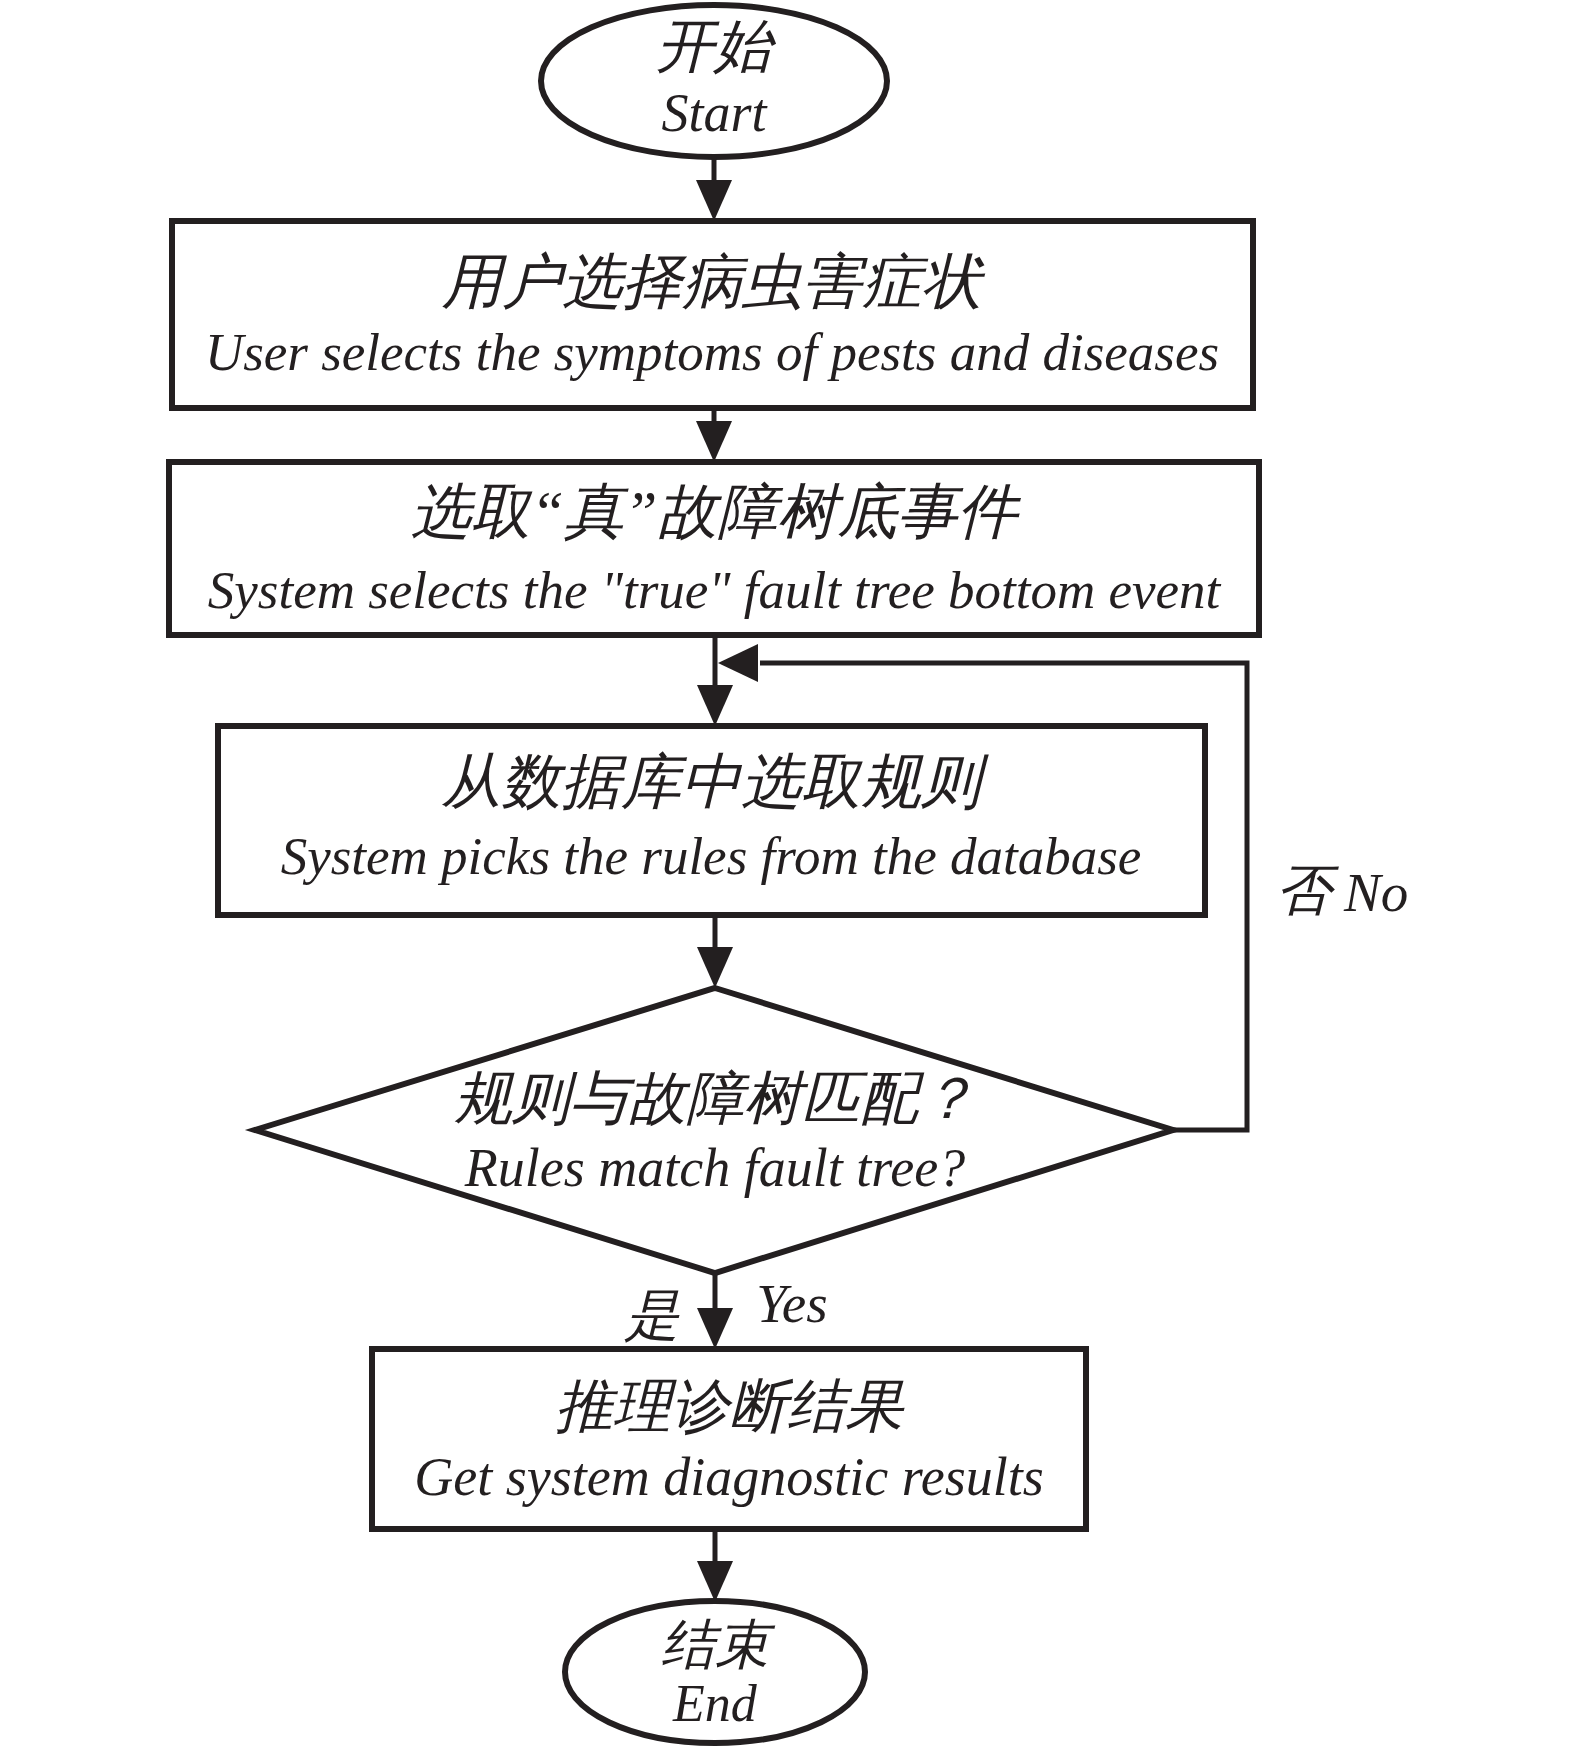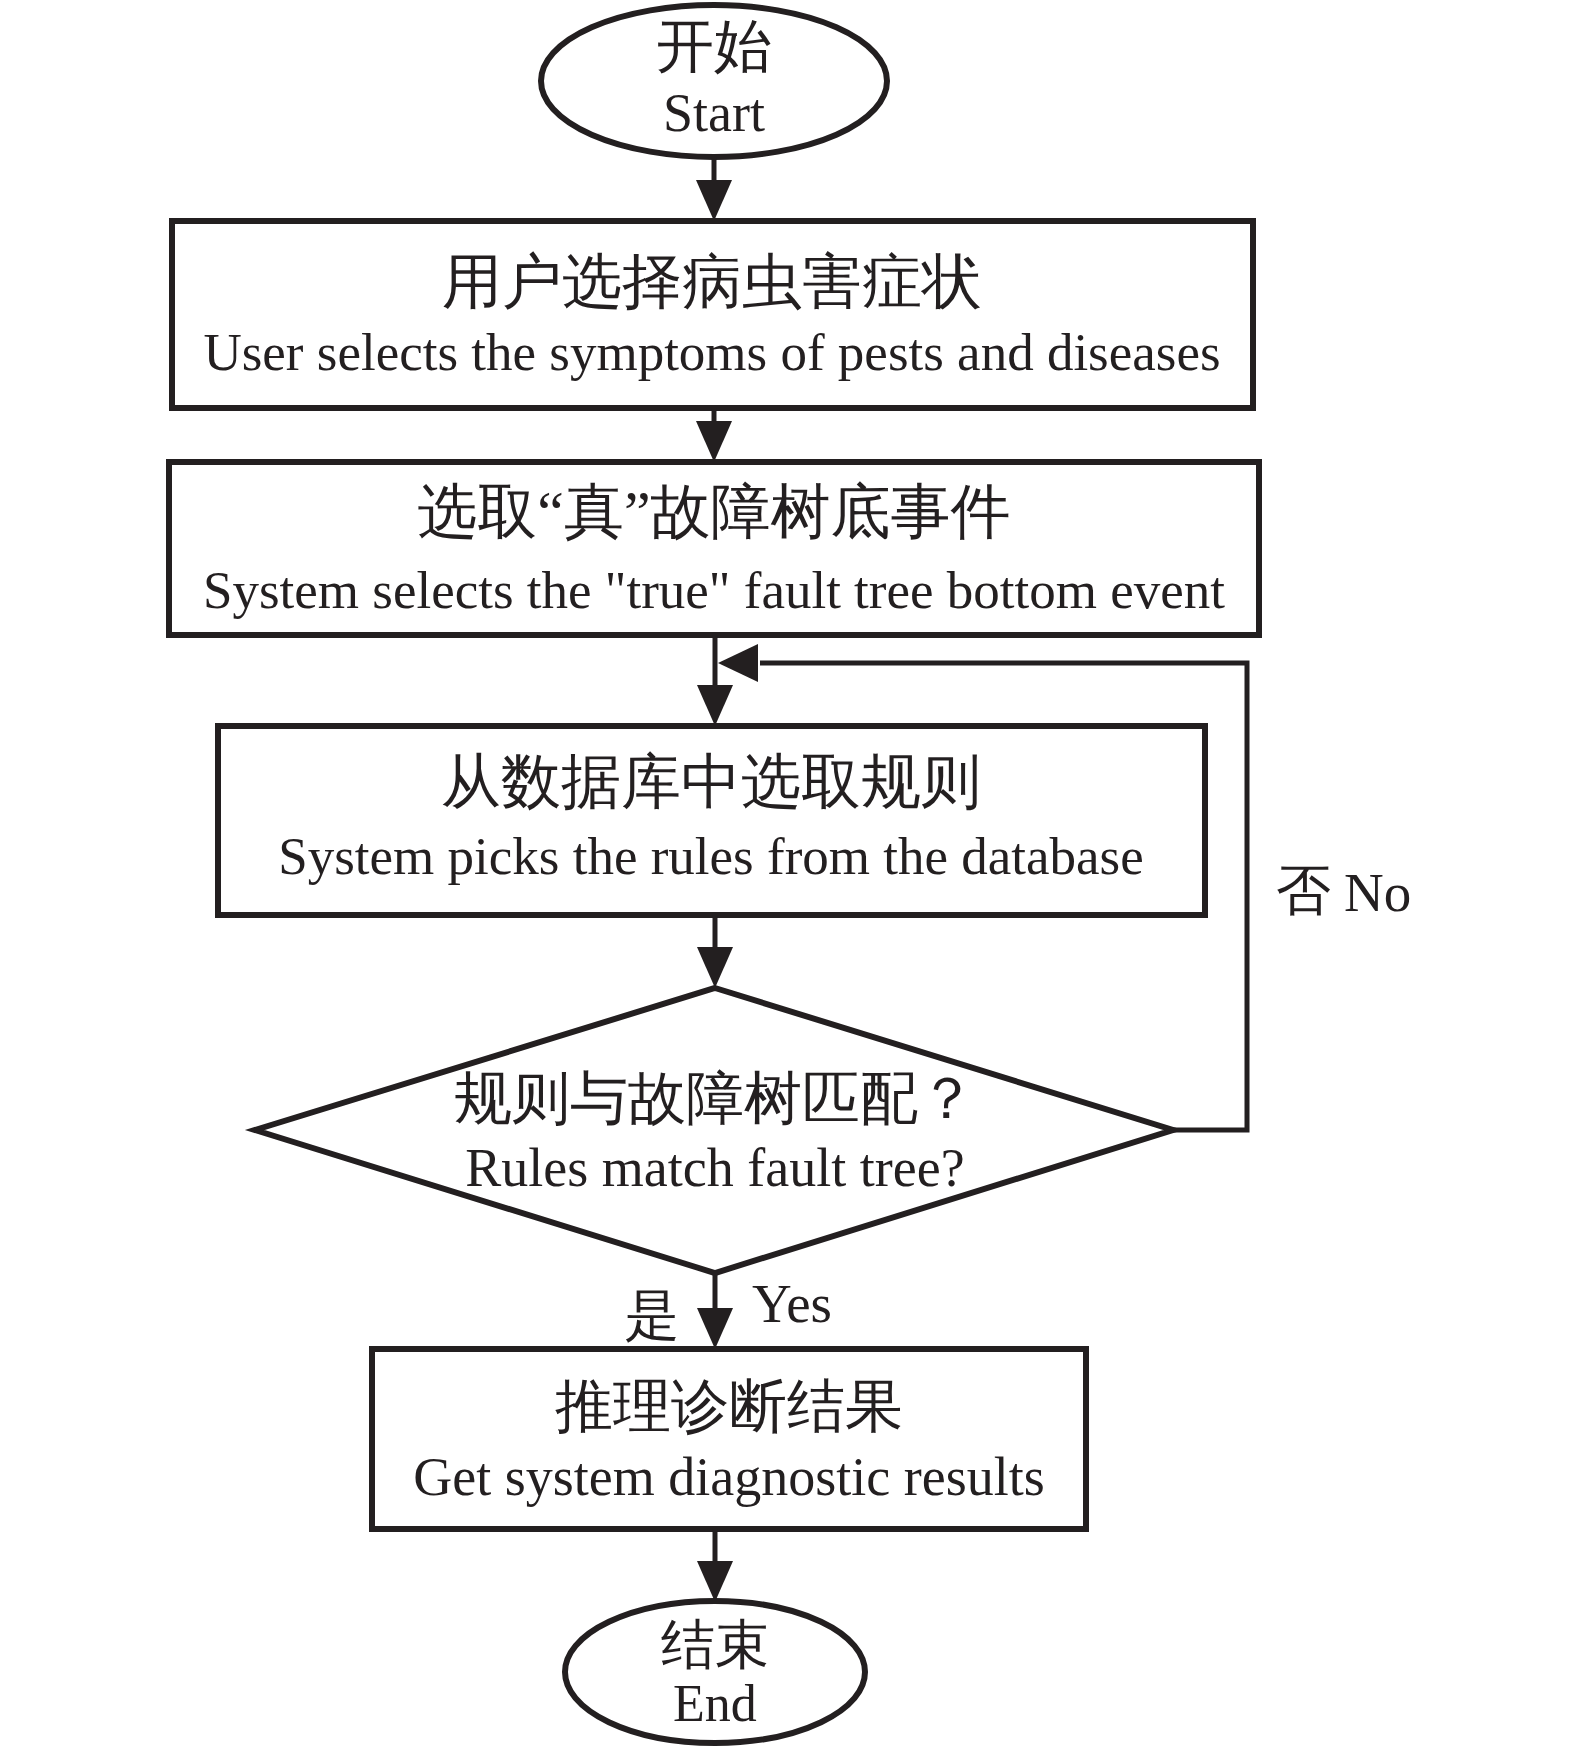--- a/index.html
+++ b/index.html
@@ -3,20 +3,21 @@
 <meta charset="utf-8">
 <style>
   :root { --ink: #231f20; --bg: #ffffff; }
   html, body { margin: 0; padding: 0; background: var(--bg); }
   .canvas {
     position: relative;
     width: 1575px;
     height: 1748px;
     background: var(--bg);
     font-family: "Liberation Serif", "DejaVu Serif", serif;
+    font-style: italic;
   }
   svg { display: block; }
   .shape {
     fill: var(--bg);
     stroke: var(--ink);
     stroke-width: 6;
   }
   .conn {
     stroke: var(--ink);
     stroke-width: 5;

